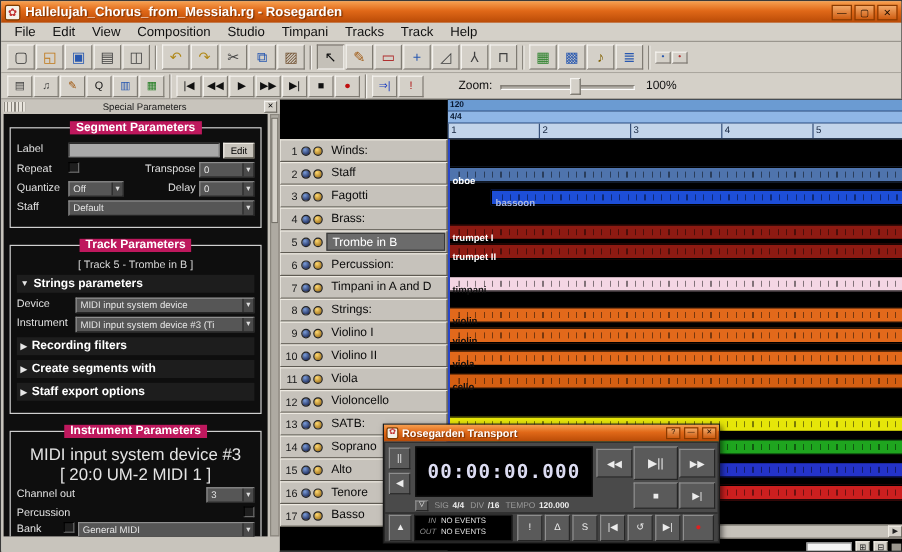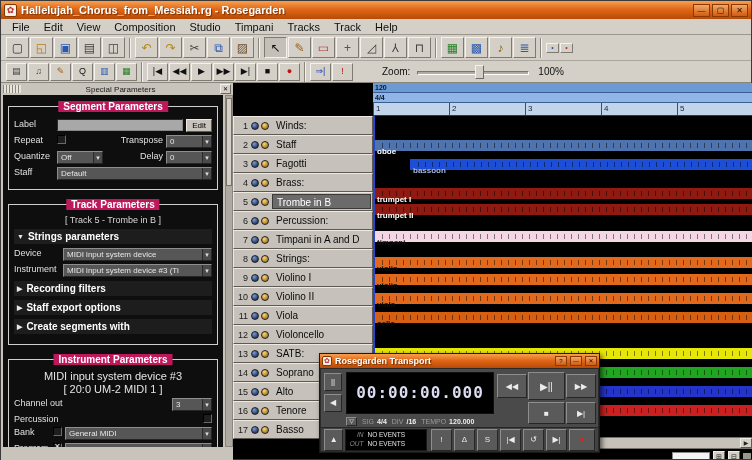--- a/index.html
+++ b/index.html
@@ -70,21 +70,21 @@
   .dd{height:13px;background:#565656;border:1px solid;border-color:#8e8e8e #252525 #252525 #8e8e8e;
     display:inline-flex;align-items:center;overflow:hidden}
   .ddv{flex:1;font-size:8px;color:#e6e6e6;padding:0 3px;white-space:nowrap;overflow:hidden;text-overflow:clip}
   .dda{width:9px;font-size:7px;color:#ddd;text-align:center;background:#4a4a4a;border-left:1px solid #2a2a2a;line-height:11px}
   .w44{width:46px}
   .grow{flex:1}
   .subtitle{text-align:center;font-size:9px;color:#d8d8d8;margin:1px 0 3px}
   .sect{display:flex;align-items:center;gap:4px;background:#1d1d1d;margin:4px 0;padding:2px 3px;
     font-size:10px;font-weight:bold;color:#fff}
   .tri{font-size:7px;color:#e8e8e8}
-  .centerline{text-align:center;font-size:11px;color:#e4e4e4;margin:1px 0}
+  .centerline{text-align:center;font-size:14px;color:#e4e4e4;margin:1px 0}
 
   
   .tracklist{position:absolute;left:232px;top:115px;width:140px;z-index:2}
   .trow{display:flex;align-items:center;height:19px;background:#c6c2bb;border:1px solid;
     border-color:#eeeae2 #5e5a52 #5e5a52 #eeeae2;padding:0 1px;cursor:default}
   .tnum{width:15px;text-align:right;font-size:9px;color:#1a1a1a;padding-right:2px}
   .led{width:8px;height:8px;border-radius:50%;margin:0 1px;border:1px solid #222}
   .led-mute{background:radial-gradient(circle at 35% 30%,#7a9cd8,#0a1340)}
   .led-rec{background:radial-gradient(circle at 35% 30%,#ffd870,#8a5c0c)}
   .tname{flex:1;font-size:10px;color:#0a0a0a;padding-left:4px;white-space:nowrap;overflow:hidden;
@@ -453,25 +453,25 @@
             <span class="ddv">MIDI input system device #3 (Ti</span>
             <span class="dda">▾</span>
           </span>
         </div>
         <div class="sect">
           <span class="tri">▶</span>
           <span>Recording filters</span>
         </div>
         <div class="sect">
           <span class="tri">▶</span>
-          <span>Staff export options</span>
+          <span>Create segments with</span>
         </div>
         <div class="sect">
           <span class="tri">▶</span>
-          <span>Create segments with</span>
+          <span>Staff export options</span>
         </div>
       </div>
 
       <div class="group">
         <span class="group-title">Instrument Parameters</span>
         <div class="centerline">MIDI input system device  #3</div>
         <div class="centerline">[ 20:0 UM-2 MIDI 1 ]</div>
         <div class="prow">
           <span class="plabel">Channel out</span>
           <span class="dd right" style="width:40px">

